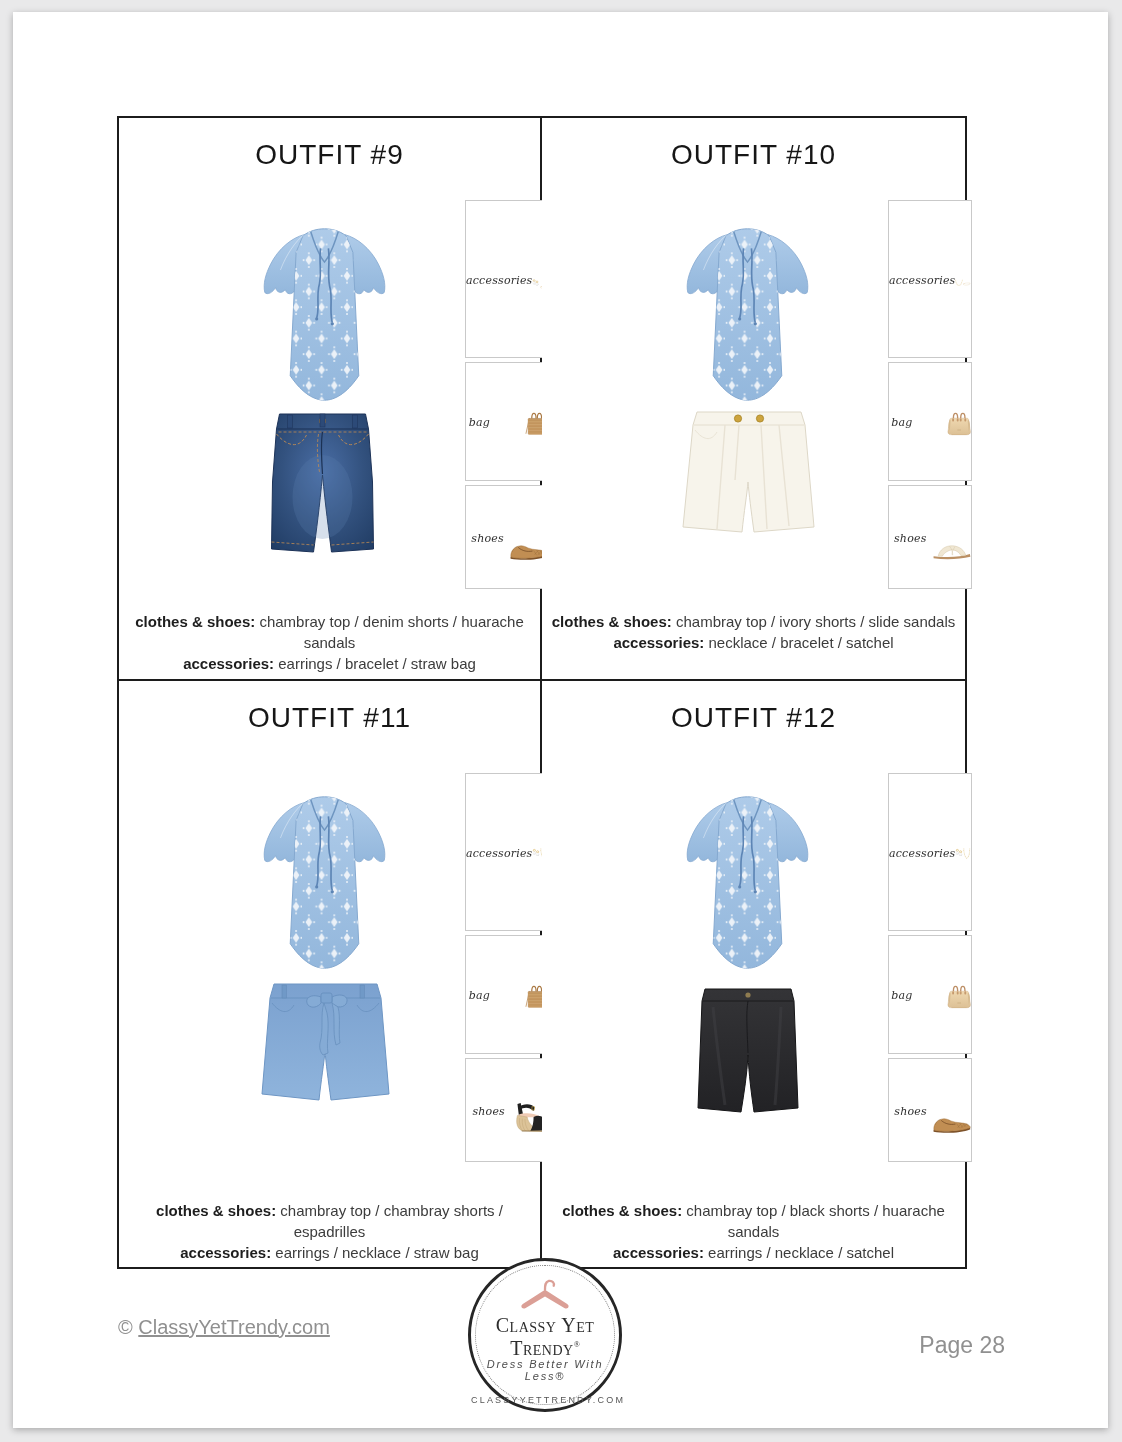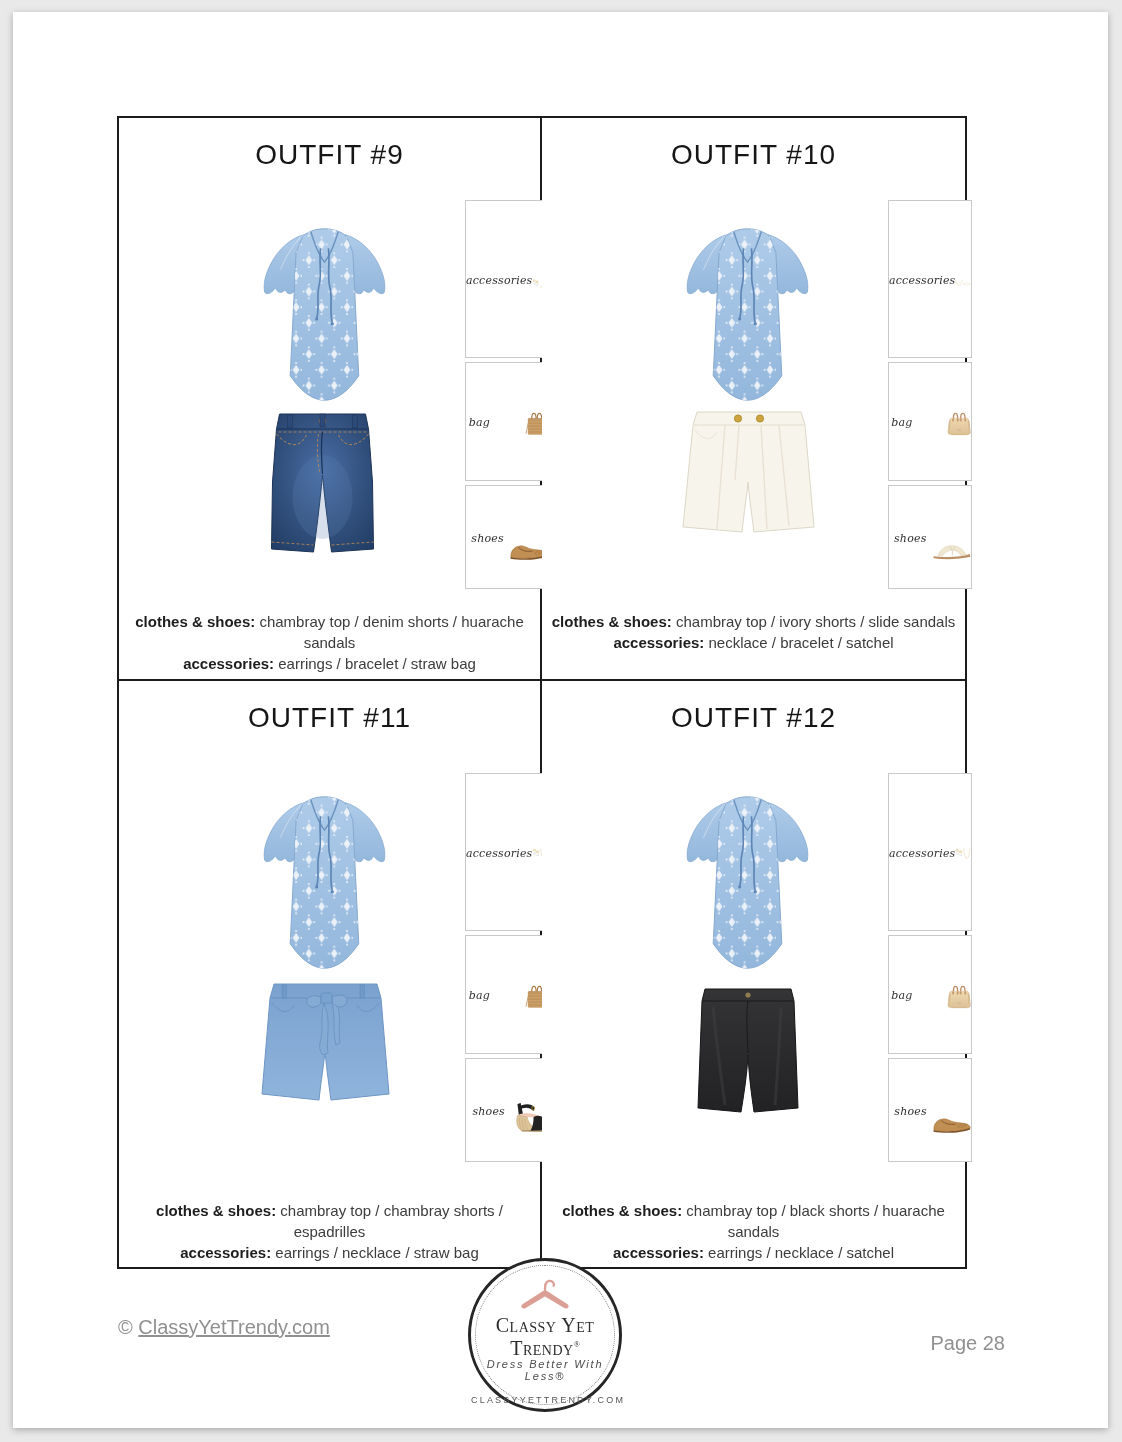--- a/index.html
+++ b/index.html
@@ -62,21 +62,21 @@
   
   .desc{
     position:absolute;left:6px;right:6px;top:493px;text-align:center;
     font-size:15px;line-height:21px;color:#3c3c3c;
   }
   .row2 .desc{top:519px;}
   .desc b{color:#1e1e1e;font-weight:700;}
   
   .footer-left{position:absolute;left:105px;top:1304px;font-size:20px;color:#909090;}
   .footer-left a{color:#909090;text-decoration:underline;cursor:pointer;}
-  .page-num{position:absolute;right:103px;top:1320px;font-size:20px;color:#909090;}
+  .page-num{position:absolute;right:103px;top:1320px;font-size:23px;color:#909090;}
   
   .logo{
     position:absolute;left:455px;top:1246px;width:154px;height:154px;
     background:#fff;border:3px solid #262626;border-radius:50%;
     box-sizing:border-box;z-index:3;text-align:center;
   }
   .logo .dotring{position:absolute;inset:4px;border:1px dotted #858585;border-radius:50%;}
   .logo-hanger{margin-top:16px;width:56px;height:33px;}
   .logo-brand{
     font-family:"Liberation Serif",serif;font-variant:small-caps;

